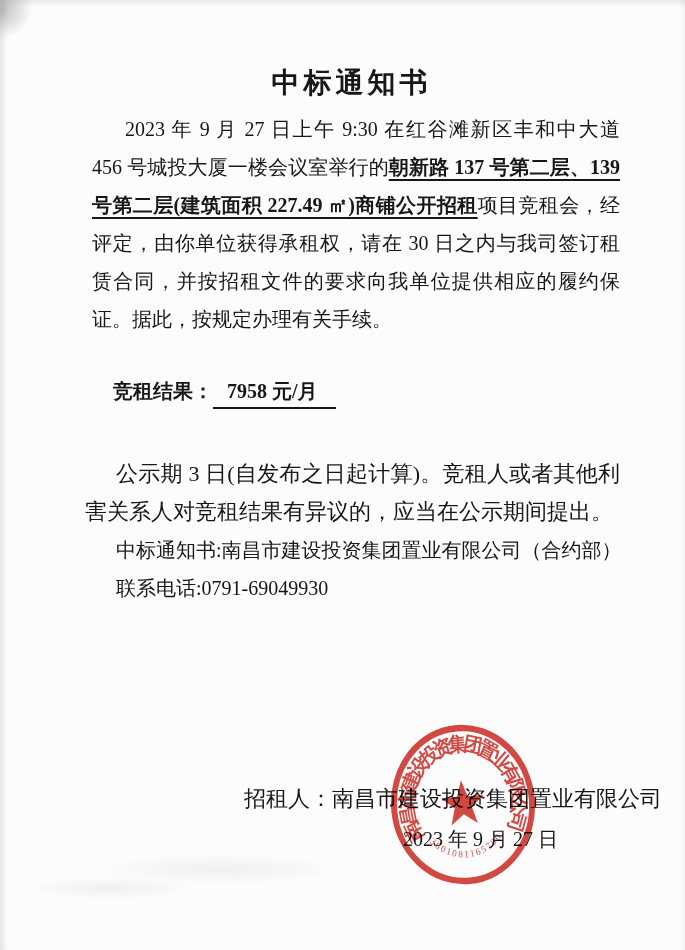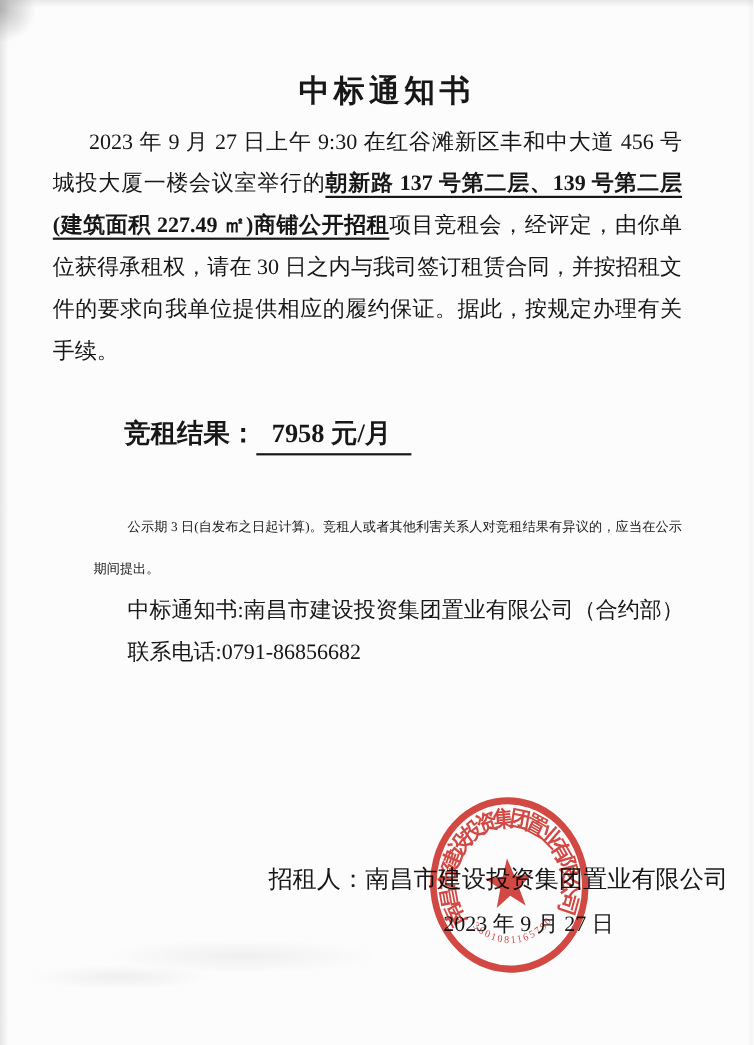--- a/index.html
+++ b/index.html
@@ -33,45 +33,45 @@
     font-size:21px;
     font-weight:bold;
   }
   .addressee .name {
     text-decoration:underline;
     text-underline-offset:5px;
     text-decoration-thickness:1.5px;
     padding-right:8px;
   }
   .para1 {
-    margin:8px 65px 0 48px;
+    margin:8px 65px 0 92px;
     font-size:20px;
     line-height:38px;
     text-align:justify;
     text-indent:33px;
   }
   .emph {
     font-weight:bold;
     text-decoration:underline;
     text-underline-offset:5px;
     text-decoration-thickness:1.8px;
   }
   .result {
     margin:40px 65px 0 113px;
-    font-size:24px;
+    font-size:20px;
     font-weight:bold;
   }
   .result .value {
     display:inline-block;
     border-bottom:2px solid #171717;
     padding:0 18px 2px 14px;
   }
   .notice {
     margin:46px 65px 0 85px;
-    font-size:12px;
+    font-size:22px;
     line-height:38px;
     text-align:justify;
     text-indent:31px;
   }
   .supervisor, .phone {
     margin:0 45px 0 85px;
     font-size:20px;
     line-height:38px;
     text-indent:31px;
   }
@@ -103,21 +103,21 @@
 
   <h1 class="title">中标通知书</h1>
 
 
   <p class="para1"><span>2023 年 9 月 27 日上午 9:30 在红谷滩新区丰和中大道 456 号城投大厦一楼会议室举行的</span><span class="emph">朝新路 137 号第二层、139 号第二层(建筑面积 227.49 ㎡)商铺公开招租</span><span>项目竞租会，经评定，由你单位获得承租权，请在 30 日之内与我司签订租赁合同，并按招租文件的要求向我单位提供相应的履约保证。据此，按规定办理有关手续。</span></p>
 
   <p class="result"><span>竞租结果：</span><span class="value">7958 元/月</span></p>
 
   <p class="notice">公示期 3 日(自发布之日起计算)。竞租人或者其他利害关系人对竞租结果有异议的，应当在公示期间提出。</p>
   <p class="supervisor">中标通知书:南昌市建设投资集团置业有限公司（合约部）</p>
-  <p class="phone">联系电话:0791-86856682</p>
+  <p class="phone">联系电话:0791-69049930</p>
 
   <div class="footer-lessor">招租人：南昌市建设投资集团置业有限公司</div>
   <div class="footer-date">2023 年 9 月 27 日</div>
 
   <svg class="seal" viewBox="0 0 200 200" preserveAspectRatio="none" aria-hidden="true">
     <defs>
       <path id="arcTop" d="M 42.8 133 A 66 66 0 1 1 157.2 133" fill="none"></path>
       <path id="arcBottom" d="M 50 141 A 64 64 0 0 0 150 141" fill="none"></path>
     </defs>
     <ellipse cx="100" cy="100" rx="92" ry="94" fill="none" stroke-width="8" stroke="#cf312b"></ellipse>

